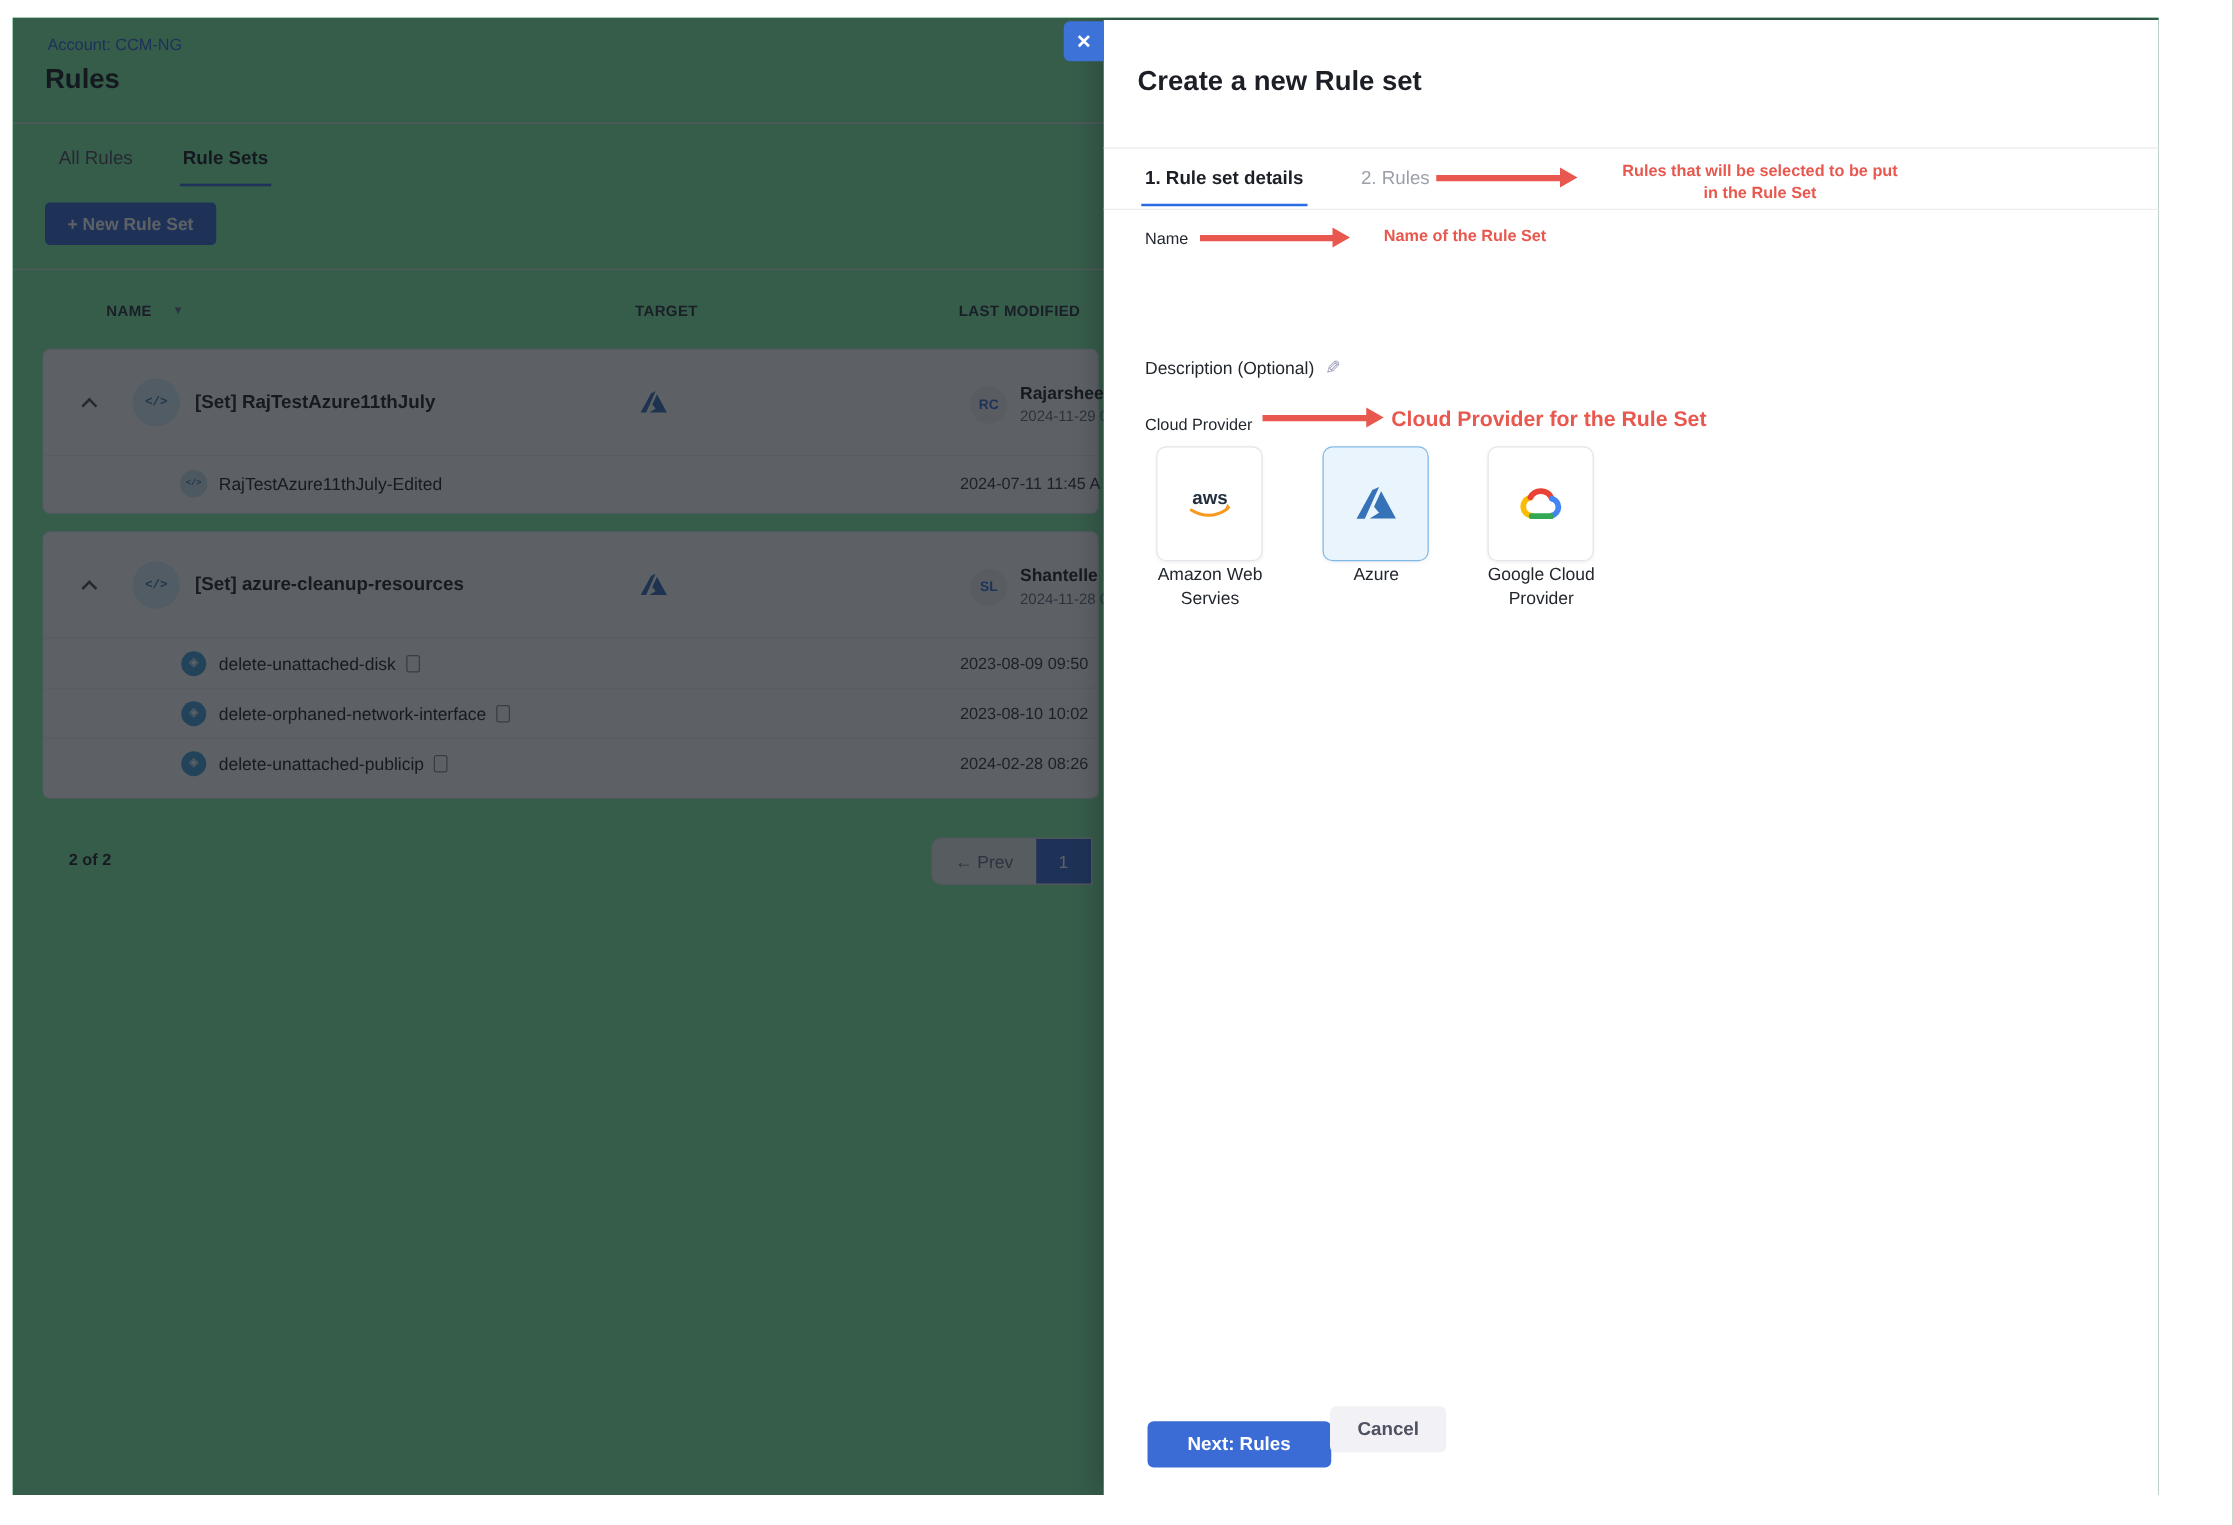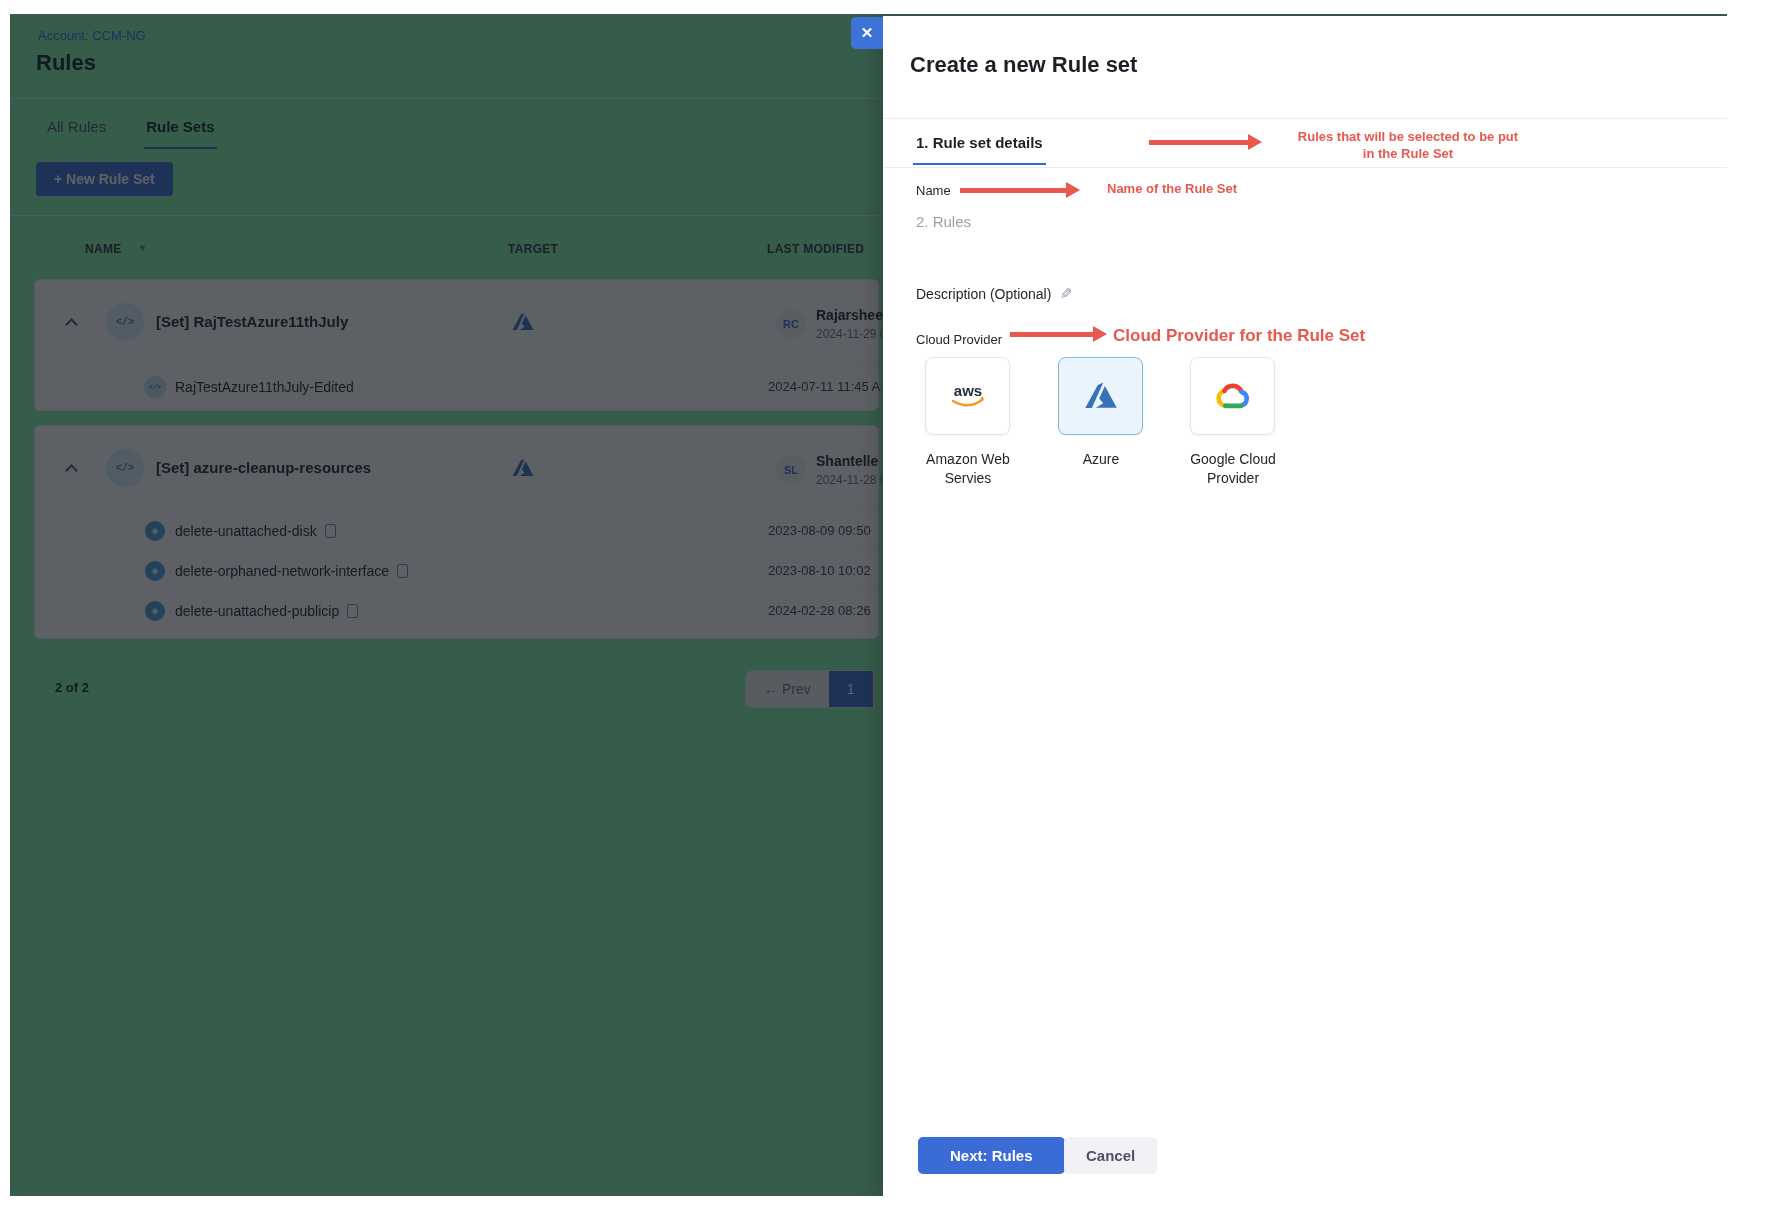--- a/index.html
+++ b/index.html
@@ -47,21 +47,21 @@
   .pagecount { position:absolute; left:45px; top:666px; font-size:13px; font-weight:600; color:#22272e; }
   .pager { position:absolute; left:735px; top:656px; height:38px; display:flex; background:#eceef2; border:1px solid #dfe1e7; border-radius:8px 0 0 8px; overflow:hidden; }
   .pager-prev { padding:0 18px; display:flex; align-items:center; font-size:14px; color:#6b6d85; background:transparent; border:none; cursor:pointer; }
   .pager-page { width:44px; display:flex; align-items:center; justify-content:center; font-size:14px; color:#fff; background:#3b6cd6; border:none; cursor:pointer; }
 
   
   .drawer { position:absolute; left:873px; top:2px; width:844px; height:1180px; background:#ffffff; z-index:10; box-shadow:-6px 0 18px rgba(0,0,0,.18); }
   .drawer-close { position:absolute; left:-32px; top:1px; width:32px; height:32px; background:#3d72d8; color:#fff; border:none; border-radius:5px 0 0 5px; font-size:15px; font-weight:700; cursor:pointer; }
   .drawer-title { position:absolute; left:27px; top:36px; font-size:22px; font-weight:700; color:#1c1f26; }
   .dv1 { position:absolute; left:0; top:102px; width:100%; height:1px; background:#ececf1; }
-  .steps { position:absolute; left:30px; top:110px; display:flex; gap:40px;flex-direction:column; }
+  .steps { position:absolute; left:30px; top:110px; display:flex; gap:40px; }
   .step { font-size:15px; padding:8px 3px 12px; cursor:pointer; }
   .step.active { font-weight:700; color:#1c1f26; border-bottom:2px solid #2b6be4; }
   .step.inactive { color:#9a9faa; }
   .dv2 { position:absolute; left:0; top:151px; width:100%; height:1px; background:#ececf1; }
 
   .ann { color:#e8584f; font-weight:700; }
   .ann-arrow { position:absolute; height:5px; background:#e8584f; }
   .ann-arrow::after { content:''; position:absolute; right:-13px; top:-6px; border-left:14px solid #e8584f; border-top:8px solid transparent; border-bottom:8px solid transparent; }
   .arrow-steps { left:266px; top:124px; width:100px; }
   .note-steps { position:absolute; left:400px; top:112px; width:250px; text-align:center; font-size:13px; line-height:17px; }
@@ -69,29 +69,29 @@
   .note-name { position:absolute; left:224px; top:165px; font-size:13px; }
   .arrow-provider { left:127px; top:316px; width:84px; }
   .note-provider { position:absolute; left:230px; top:310px; font-size:17px; }
 
   .lbl-name { position:absolute; left:33px; top:167px; font-size:13px; color:#22272e; }
   .input-name { position:absolute; left:33px; top:213px; width:306px; height:34px; border:1px solid #8fb9ea; border-radius:4px; font-size:14px; color:#22272e; padding:0 10px; outline:none; font-family:inherit; }
   .lbl-desc { position:absolute; left:33px; top:269px; font-size:14px; color:#22272e; display:flex; align-items:center; gap:9px; }
   .pencil { color:#9a9bb5; font-size:15px; transform:scaleX(-1); display:inline-block; cursor:pointer; }
   .lbl-provider { position:absolute; left:33px; top:316px; font-size:13px; color:#22272e; }
 
-  .pcard { position:absolute; top:341px; width:85px; height:78px; background:#fff; border:1px solid #e3e5ea; border-radius:8px; display:flex; align-items:center; justify-content:center; cursor:pointer; box-shadow:0 1px 3px rgba(40,41,61,.06); }
+  .pcard { position:absolute; top:341px; width:85px; height:92px; background:#fff; border:1px solid #e3e5ea; border-radius:8px; display:flex; align-items:center; justify-content:center; cursor:pointer; box-shadow:0 1px 3px rgba(40,41,61,.06); }
   .pcard.aws { left:42px; }
   .pcard.azure { left:175px; background:#eaf4fc; border:1px solid #7fb9e8; }
   .pcard.gcp { left:307px; }
   .plabel { position:absolute; top:434px; width:130px; text-align:center; font-size:14px; color:#22272e; line-height:19px; }
   .plabel.l1 { left:20px; } .plabel.l2 { left:153px; } .plabel.l3 { left:285px; }
 
   .btn-next { position:absolute; left:35px; bottom:22px; height:37px; padding:0 32px; background:#3b6cd6; color:#fff; font-size:15px; font-weight:700; border:none; border-radius:5px; cursor:pointer; }
-  .btn-cancel { position:absolute; left:181px; bottom:22px; height:37px; padding:0 22px; background:#f2f2f6; color:#4f5162; font-size:15px; font-weight:600; border:none; border-radius:5px; cursor:pointer; }
+  .btn-cancel { position:absolute; left:181px; bottom:34px; height:37px; padding:0 22px; background:#f2f2f6; color:#4f5162; font-size:15px; font-weight:600; border:none; border-radius:5px; cursor:pointer; }
 </style>
 </head>
 <body>
 
 <div class="app">
 
   <div class="page">
     <div class="breadcrumb">Account: CCM-NG</div>
     <div class="page-title">Rules</div>
     <div class="title-divider"></div>

